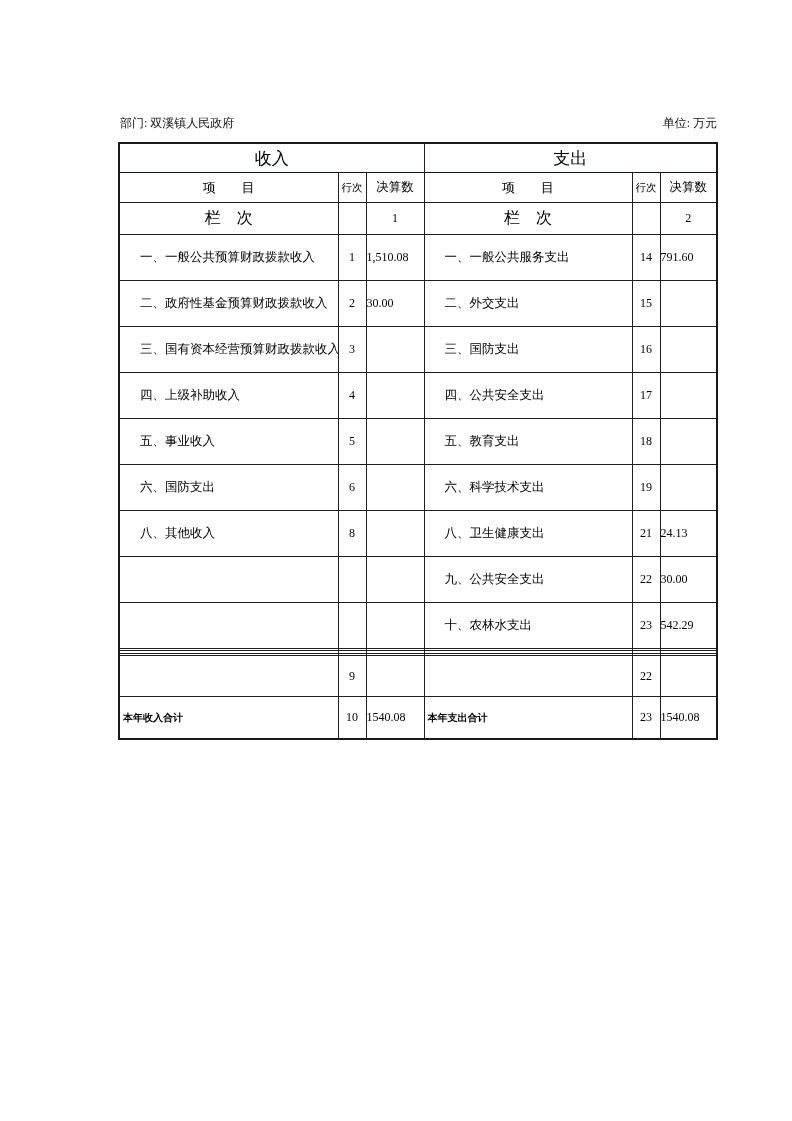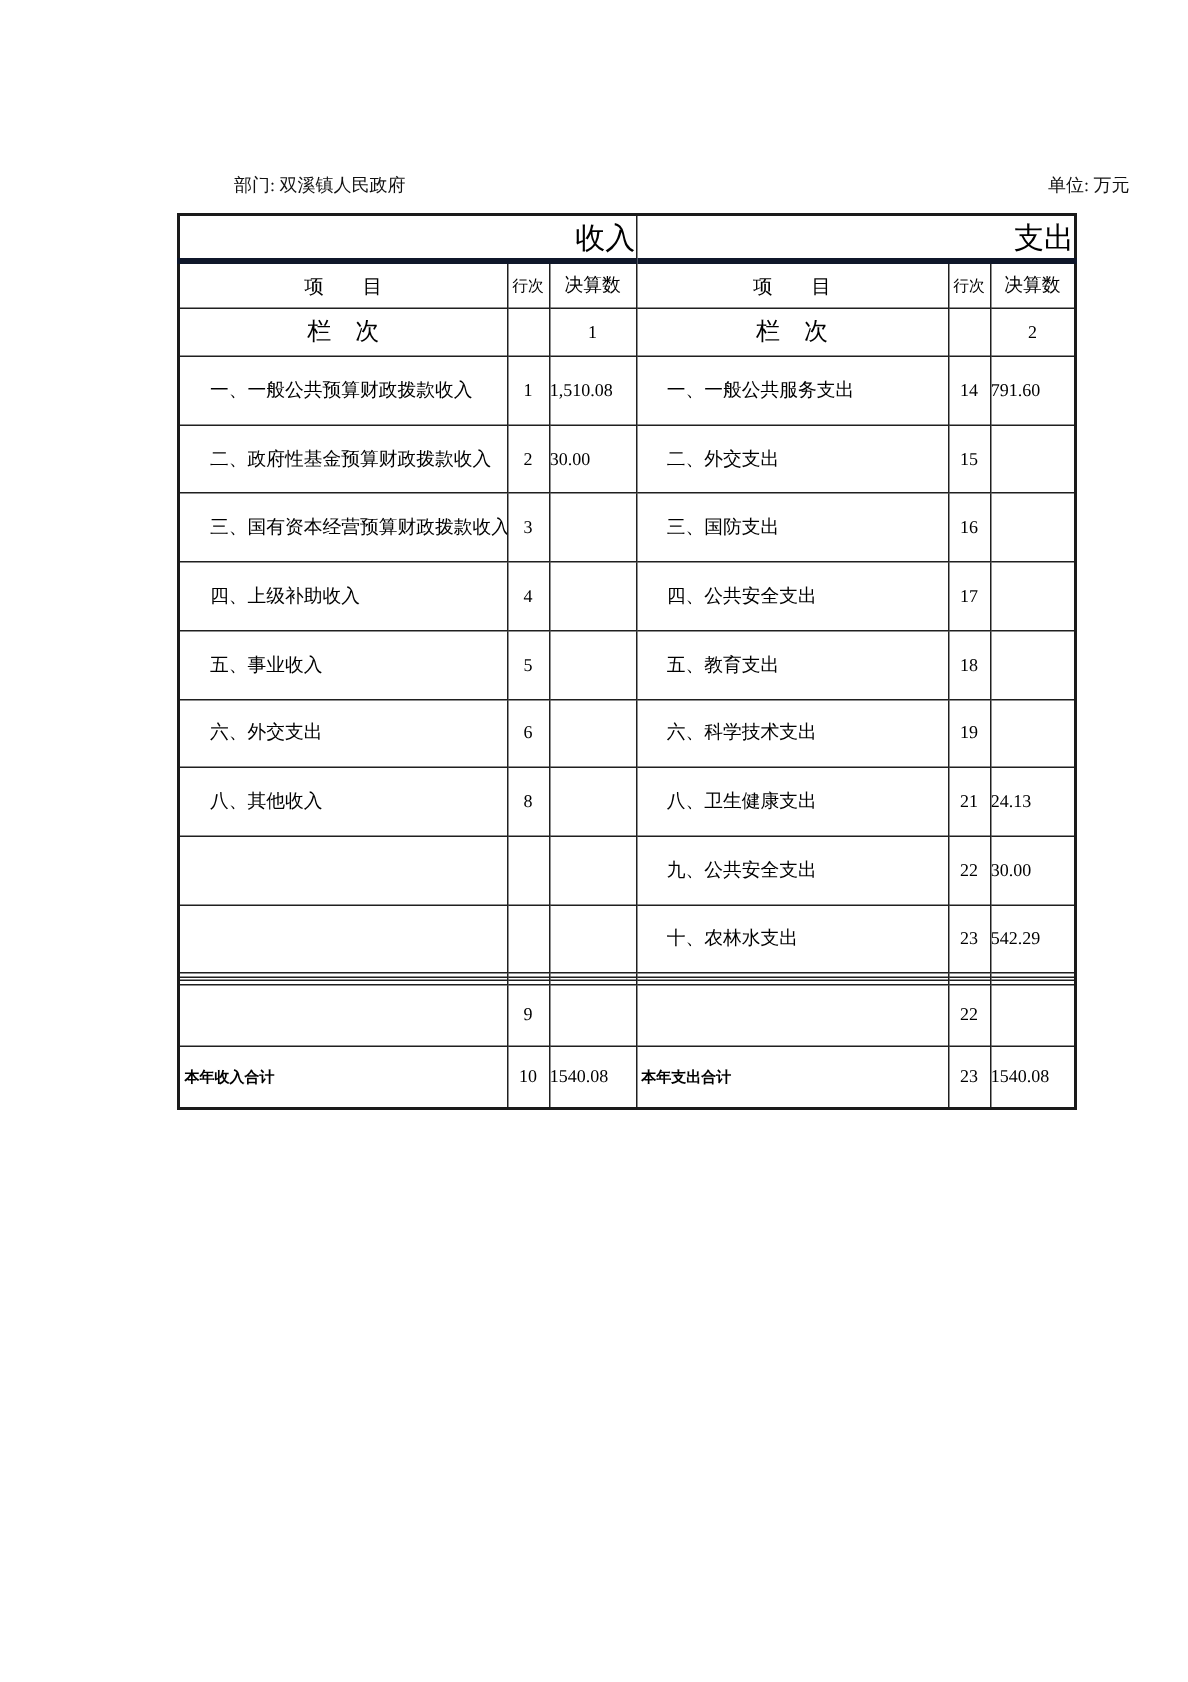--- a/index.html
+++ b/index.html
@@ -19,44 +19,43 @@
   .meta-row {
     position: absolute;
     left: 120px;
     top: 115px;
     width: 597px; 
     display: flex;
     justify-content: space-between;
     font-size: 12px;
     line-height: 17px;
     color: #111111;
-    margin-left: 36px;
   }
   table.budget {
     position: absolute;
     left: 118px;
     top: 142px;
     width: 599px;
     height: 598px;
     border-collapse: collapse;
     table-layout: fixed;
     border: 2px solid #1a1a1a;
   }
   table.budget th, table.budget td {
     border: 1px solid #1f1f1f;
     padding: 0;
     font-weight: normal;
     overflow: hidden;
     white-space: nowrap;
   }
   tr.section-row th {
     height: 28px;
-    font-size: 20px;
-    text-align: right;
-    border-bottom: 4px solid #0f172a;
+    font-size: 17px;
+    text-align: center;
+    border-bottom: 1px solid #0f172a;
   }
   tr.cols-row th { height: 29px; font-size: 13px; text-align: center; }
   tr.cols-row th.line-h { font-size: 10.5px; margin-left: 19px; }
   tr.cols-row th.amount-h { font-size: 12.5px; }
   tr.index-row th { height: 31px; font-size: 16px; text-align: center; }
   tr.index-row th.amount { font-size: 12px; }
   tbody td { font-size: 12px; }
   tbody td.item {
     text-align: left;
     padding-left: 20px;
@@ -147,21 +146,21 @@
         </tr>
         <tr>
           <td class="item">五、事业收入</td>
           <td class="line">5</td>
           <td class="amount"></td>
           <td class="item">五、教育支出</td>
           <td class="line">18</td>
           <td class="amount"></td>
         </tr>
         <tr>
-          <td class="item">六、外交支出</td>
+          <td class="item">六、国防支出</td>
           <td class="line">6</td>
           <td class="amount"></td>
           <td class="item">六、科学技术支出</td>
           <td class="line">19</td>
           <td class="amount"></td>
         </tr>
         <tr>
           <td class="item">八、其他收入</td>
           <td class="line">8</td>
           <td class="amount"></td>

